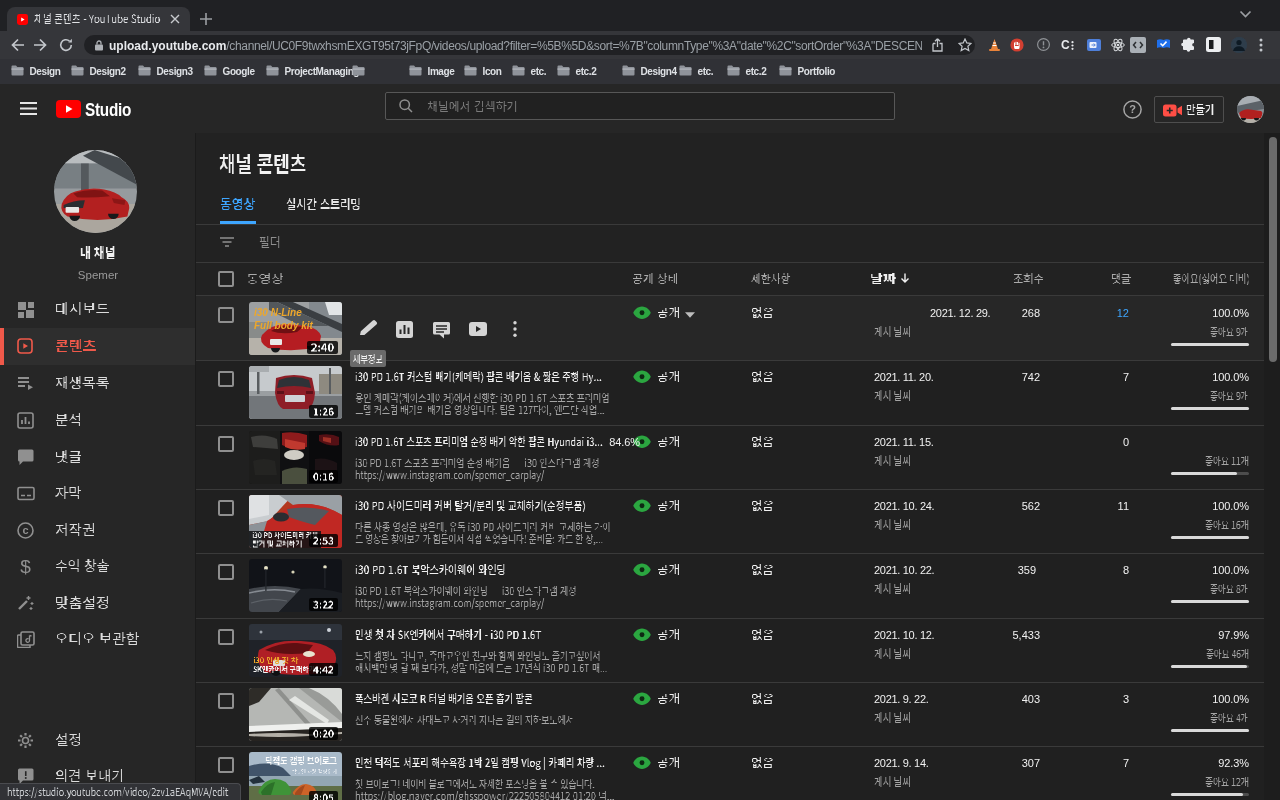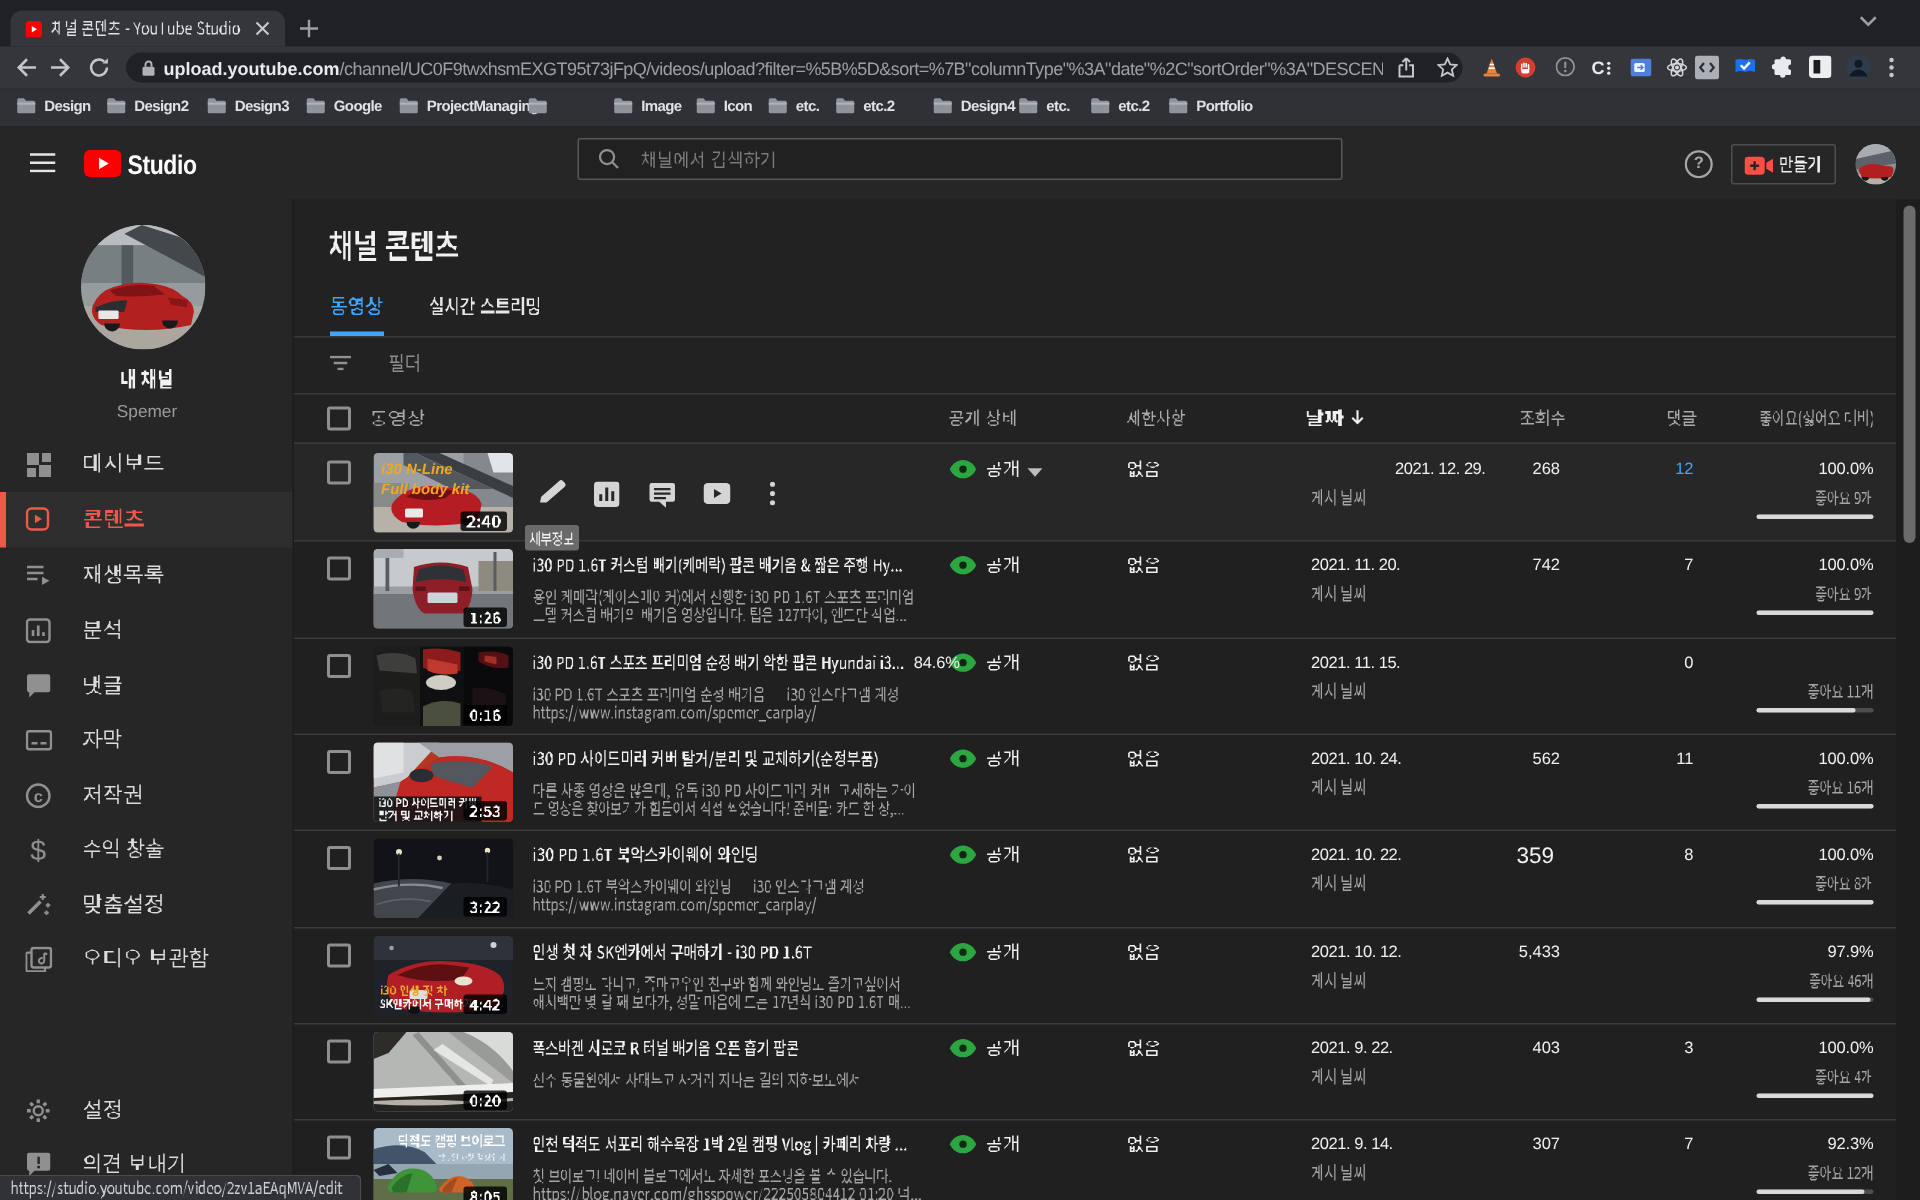--- a/index.html
+++ b/index.html
@@ -664,21 +664,21 @@
     <svg class="k " style="left:657.0px;top:560.0px;" width="24.0" height="19" viewBox="0 -14 23 19" preserveAspectRatio="none">
       <use href="#k29"></use>
     </svg>
     <svg class="k " style="left:751.0px;top:560.5px;" width="24.0" height="18" viewBox="0 -13 22 18" preserveAspectRatio="none">
       <use href="#k30"></use>
     </svg>
     <div class="a" style="left:874px;top:564px;font-size:11px;color:#f1f1f1;line-height:13px;font-weight:400;white-space:nowrap;letter-spacing:-0.3px;">2021. 10. 22.</div>
     <svg class="k " style="left:874.0px;top:580.0px;" width="37.5" height="18" viewBox="0 -13 46 18" preserveAspectRatio="none">
       <use href="#k31"></use>
     </svg>
-    <div class="a" style="left:0px;top:564px;font-size:15px;color:#f1f1f1;line-height:13px;font-weight:400;white-space:nowrap;width:1036px;text-align:right;">359</div>
+    <div class="a" style="left:0px;top:564px;font-size:11px;color:#f1f1f1;line-height:13px;font-weight:400;white-space:nowrap;width:1036px;text-align:right;">359</div>
     <div class="a" style="left:0px;top:564px;font-size:11px;color:#f1f1f1;line-height:13px;font-weight:400;white-space:nowrap;width:1129px;text-align:right;">8</div>
     <div class="a" style="left:0px;top:564px;font-size:11px;color:#f1f1f1;line-height:13px;font-weight:400;white-space:nowrap;width:1249px;text-align:right;letter-spacing:-0.1px;">100.0%</div>
     <svg class="k " style="left:1210.0px;top:580.0px;" width="39.0" height="17" viewBox="0 -13 50 17" preserveAspectRatio="none">
       <path id="k46" fill="#a5a5a5" d="M5 -6H5V-5H5ZM4 -8H5V-8Q5 -8 5 -7Q5 -7 4 -7Q4 -6 4 -6Q3 -6 3 -6Q2 -6 1 -6L1 -6Q2 -6 2 -6Q3 -6 3 -7Q3 -7 4 -7Q4 -7 4 -8Q4 -8 4 -8ZM5 -8H6V-8Q6 -8 6 -8Q6 -7 6 -7Q7 -7 7 -7Q8 -6 8 -6Q9 -6 9 -6L9 -6Q8 -6 8 -6Q7 -6 6 -6Q6 -6 6 -7Q5 -7 5 -7Q5 -8 5 -8ZM1 -9H9V-8H1ZM1 -3H9V-2H1ZM1 -5H10V-4H1ZM5 -2Q6 -2 7 -1Q8 -1 8 0Q8 0 7 1Q6 1 5 1Q4 1 3 1Q2 0 2 0Q2 -1 3 -1Q4 -2 5 -2ZM5 -1Q4 -1 4 -1Q3 -1 3 0Q3 0 4 0Q4 0 5 0Q6 0 7 0Q7 0 7 0Q7 -1 7 -1Q6 -1 5 -1ZM5 -4H5V-2H5Z M13 -8Q14 -8 15 -8Q15 -7 15 -7Q16 -6 16 -5Q16 -4 15 -3Q15 -2 15 -2Q14 -1 13 -1Q13 -1 12 -2Q11 -2 11 -3Q11 -4 11 -5Q11 -6 11 -7Q11 -7 12 -8Q13 -8 13 -8ZM13 -8Q13 -8 12 -7Q12 -7 12 -6Q12 -6 12 -5Q12 -4 12 -3Q12 -3 12 -3Q13 -2 13 -2Q14 -2 14 -3Q15 -3 15 -3Q15 -4 15 -5Q15 -6 15 -6Q15 -7 14 -7Q14 -8 13 -8ZM17 -9H18V1H17ZM18 -5H20V-4H18Z M23 -4H24V-1H23ZM27 -4H28V-1H27ZM21 -1H30V0H21ZM25 -8Q26 -8 27 -8Q28 -8 28 -7Q29 -7 29 -6Q29 -5 28 -5Q28 -4 27 -4Q26 -3 25 -3Q24 -3 23 -4Q23 -4 22 -5Q22 -5 22 -6Q22 -7 22 -7Q23 -8 23 -8Q24 -8 25 -8ZM25 -8Q24 -8 24 -8Q23 -7 23 -7Q23 -6 23 -6Q23 -5 23 -5Q23 -5 24 -4Q24 -4 25 -4Q26 -4 27 -4Q27 -5 28 -5Q28 -5 28 -6Q28 -6 28 -7Q27 -7 27 -8Q26 -8 25 -8Z M36 0Q36 0 35 0Q35 0 34 -1Q34 -1 34 -2Q34 -3 34 -3Q34 -3 35 -4Q35 -4 35 -4V-4Q35 -5 35 -5Q34 -6 34 -6Q34 -7 35 -7Q35 -8 35 -8Q36 -8 36 -8Q37 -8 38 -8Q38 -8 38 -7Q39 -7 39 -6Q39 -6 38 -5Q38 -5 38 -5Q38 -4 38 -4V-4Q38 -4 38 -4Q39 -3 39 -3Q39 -2 39 -2Q39 -1 39 -1Q38 0 38 0Q37 0 36 0ZM37 -4Q37 -5 38 -5Q38 -6 38 -6Q38 -6 38 -7Q37 -7 37 -7Q37 -7 36 -7Q36 -7 35 -7Q35 -7 35 -6Q35 -6 35 -5Q36 -5 36 -5Q36 -5 37 -4ZM36 -1Q37 -1 37 -1Q38 -1 38 -1Q38 -2 38 -2Q38 -2 38 -3Q38 -3 37 -3Q37 -3 37 -4Q36 -4 36 -4Q35 -4 35 -3Q35 -3 35 -2Q35 -2 35 -1Q35 -1 36 -1Q36 -1 36 -1Z M48 -9H48V1H48ZM46 -5H48V-4H46ZM43 -8H44Q44 -7 44 -6Q44 -5 43 -4Q43 -3 42 -3Q42 -2 41 -1L40 -2Q41 -3 42 -4Q43 -4 43 -5Q43 -6 43 -8ZM40 -8H44V-7H40ZM45 -9H46V0H45Z"></path>
     </svg>
     <div class="a" style="left:1171px;top:600px;width:78px;height:3px;background:#4d4d4d;border-radius:2px;"></div>
     <div class="a" style="left:1171px;top:600px;width:78px;height:3px;background:#d9d9d9;border-radius:2px;"></div>
     <div class="a" style="left:196px;top:553px;width:1068px;height:1px;background:#3a3a3a;"></div>
     <div class="a" style="left:196px;top:618px;width:1068px;height:65px;background:#202020;"></div>
     <div class="a" style="left:218px;top:629px;width:16px;height:16px;border:2px solid #8f8f8f;border-radius:2px;"></div>

